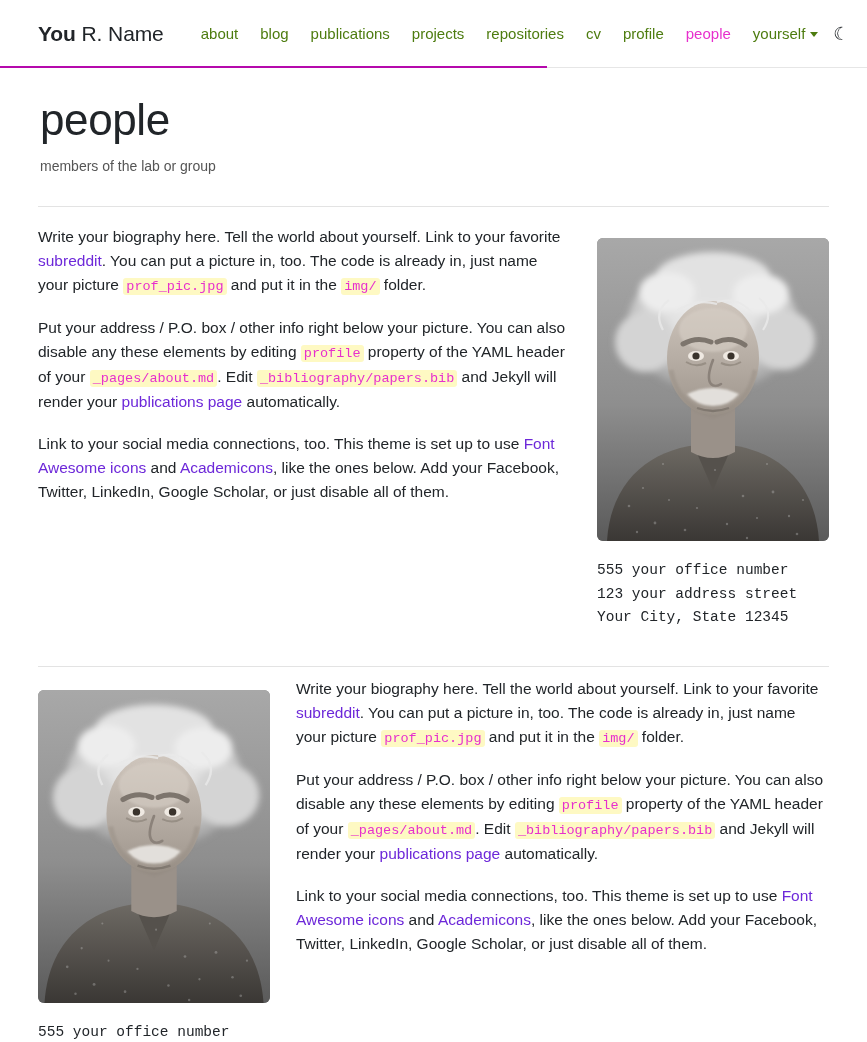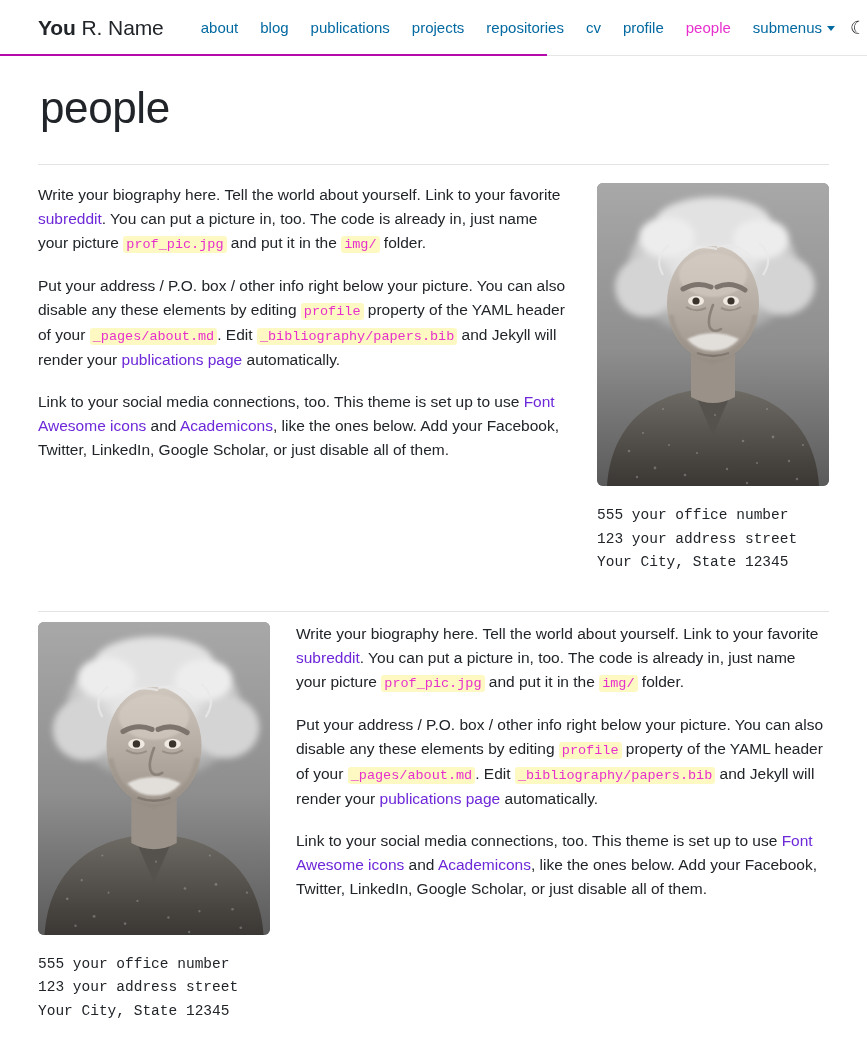--- a/index.html
+++ b/index.html
@@ -16,41 +16,41 @@
     -webkit-font-smoothing: antialiased;
   }
 
   
   .navbar {
     display: flex;
     align-items: center;
     padding: 10px 0 10px 38px;
     border-bottom: 1px solid #e6e6e6;
     position: relative;
-    height: 56px;
+    height: 68px;
   }
   .brand {
     font-size: 21px;
     color: #212529;
     margin-right: 26px;
     white-space: nowrap;
     text-decoration: none;
     letter-spacing: -0.1px;
   }
   .brand b { font-weight: 700; }
   .brand span.rest { font-weight: 400; }
 
   .nav-links {
     display: flex;
     align-items: center;
     gap: 0px;
   }
   .nav-link {
     font-size: 15px;
-    color: #0369a1;
+    color: #4d7c0f;
     text-decoration: none;
     padding: 4px 11px;
     white-space: nowrap;
   }
   .nav-link.active { color: #e72fcd; }
   .nav-link.dropdown::after {
     content: "";
     display: inline-block;
     margin-left: 5px;
     vertical-align: 2px;
@@ -128,20 +128,21 @@
     color: #e72fcd;
     background: #fef9c3;
     padding: 1px 3px;
     border-radius: 3px;
     white-space: nowrap;
   }
 
   .pic-col {
     flex: 0 0 auto;
     width: 232px;
+    margin-top: 13px;
   }
 
   .profile-pic {
     width: 232px;
     height: 303px;
     border-radius: 6px;
     display: block;
     overflow: hidden;
     background: #8d8d8d;
   }
@@ -174,28 +175,29 @@
   </a>
   <div class="nav-links" id="nav-links">
       <a href="#" class="nav-link">about</a>
       <a href="#" class="nav-link">blog</a>
       <a href="#" class="nav-link">publications</a>
       <a href="#" class="nav-link">projects</a>
       <a href="#" class="nav-link">repositories</a>
       <a href="#" class="nav-link">cv</a>
       <a href="#" class="nav-link">profile</a>
       <a href="#" class="nav-link active">people</a>
-      <a href="#" class="nav-link dropdown">submenus</a>
+      <a href="#" class="nav-link dropdown">yourself</a>
     </div>
   <button class="theme-toggle">☾</button>
   <div class="nav-underline"></div>
 </div>
 
 <div class="page-wrap">
   <h1 class="page-title">people</h1>
+  <div class="page-desc">members of the lab or group</div>
   <hr class="sep">
 
   <div id="profiles-container">
       <div class="profile">
         <div class="bio">
           <p><span>Write your biography here. Tell the world about yourself. Link to your favorite </span><a href="#" class="link">subreddit</a><span>. You can put a picture in, too. The code is already in, just name your picture </span><code class="inline">prof_pic.jpg</code><span> and put it in the </span><code class="inline">img/</code><span> folder.</span></p>
           <p><span>Put your address / P.O. box / other info right below your picture. You can also disable any these elements by editing </span><code class="inline">profile</code><span> property of the YAML header of your </span><code class="inline">_pages/about.md</code><span>. Edit </span><code class="inline">_bibliography/papers.bib</code><span> and Jekyll will render your </span><a href="#" class="link">publications page</a><span> automatically.</span></p>
           <p><span>Link to your social media connections, too. This theme is set up to use </span><a href="#" class="link">Font Awesome icons</a><span> and </span><a href="#" class="link">Academicons</a><span>, like the ones below. Add your Facebook, Twitter, LinkedIn, Google Scholar, or just disable all of them.</span></p>
         </div>
         <div class="pic-col">

